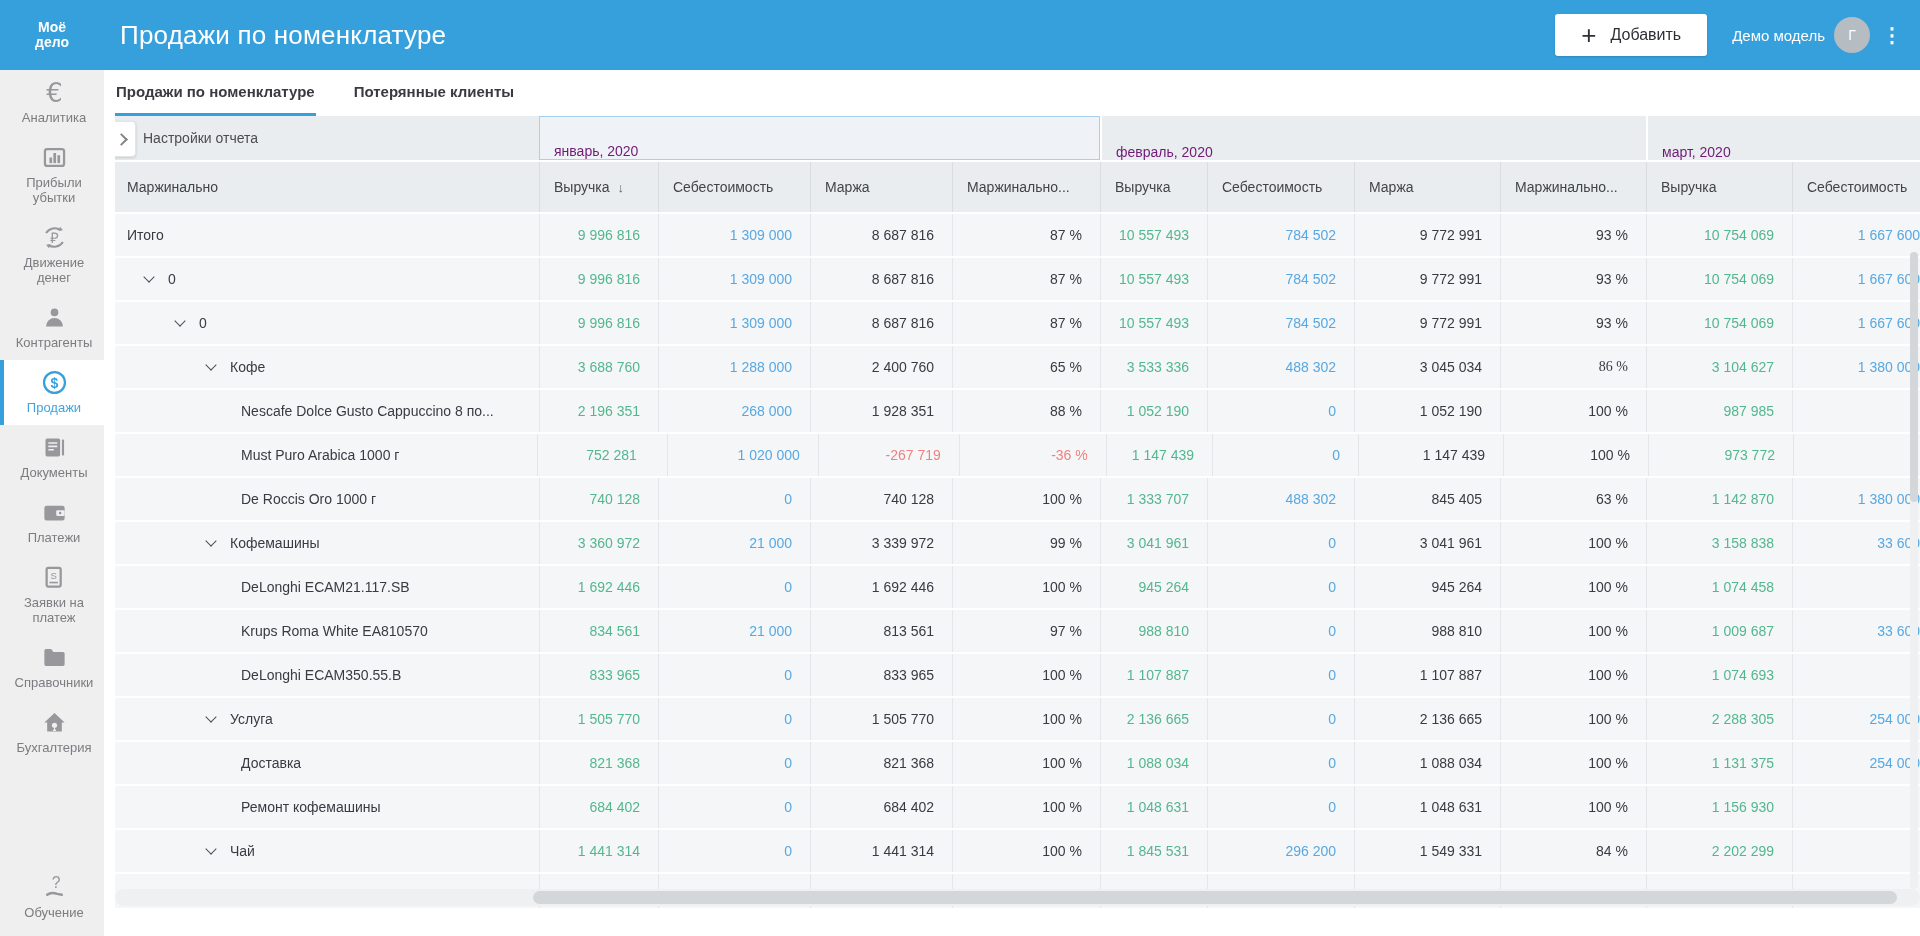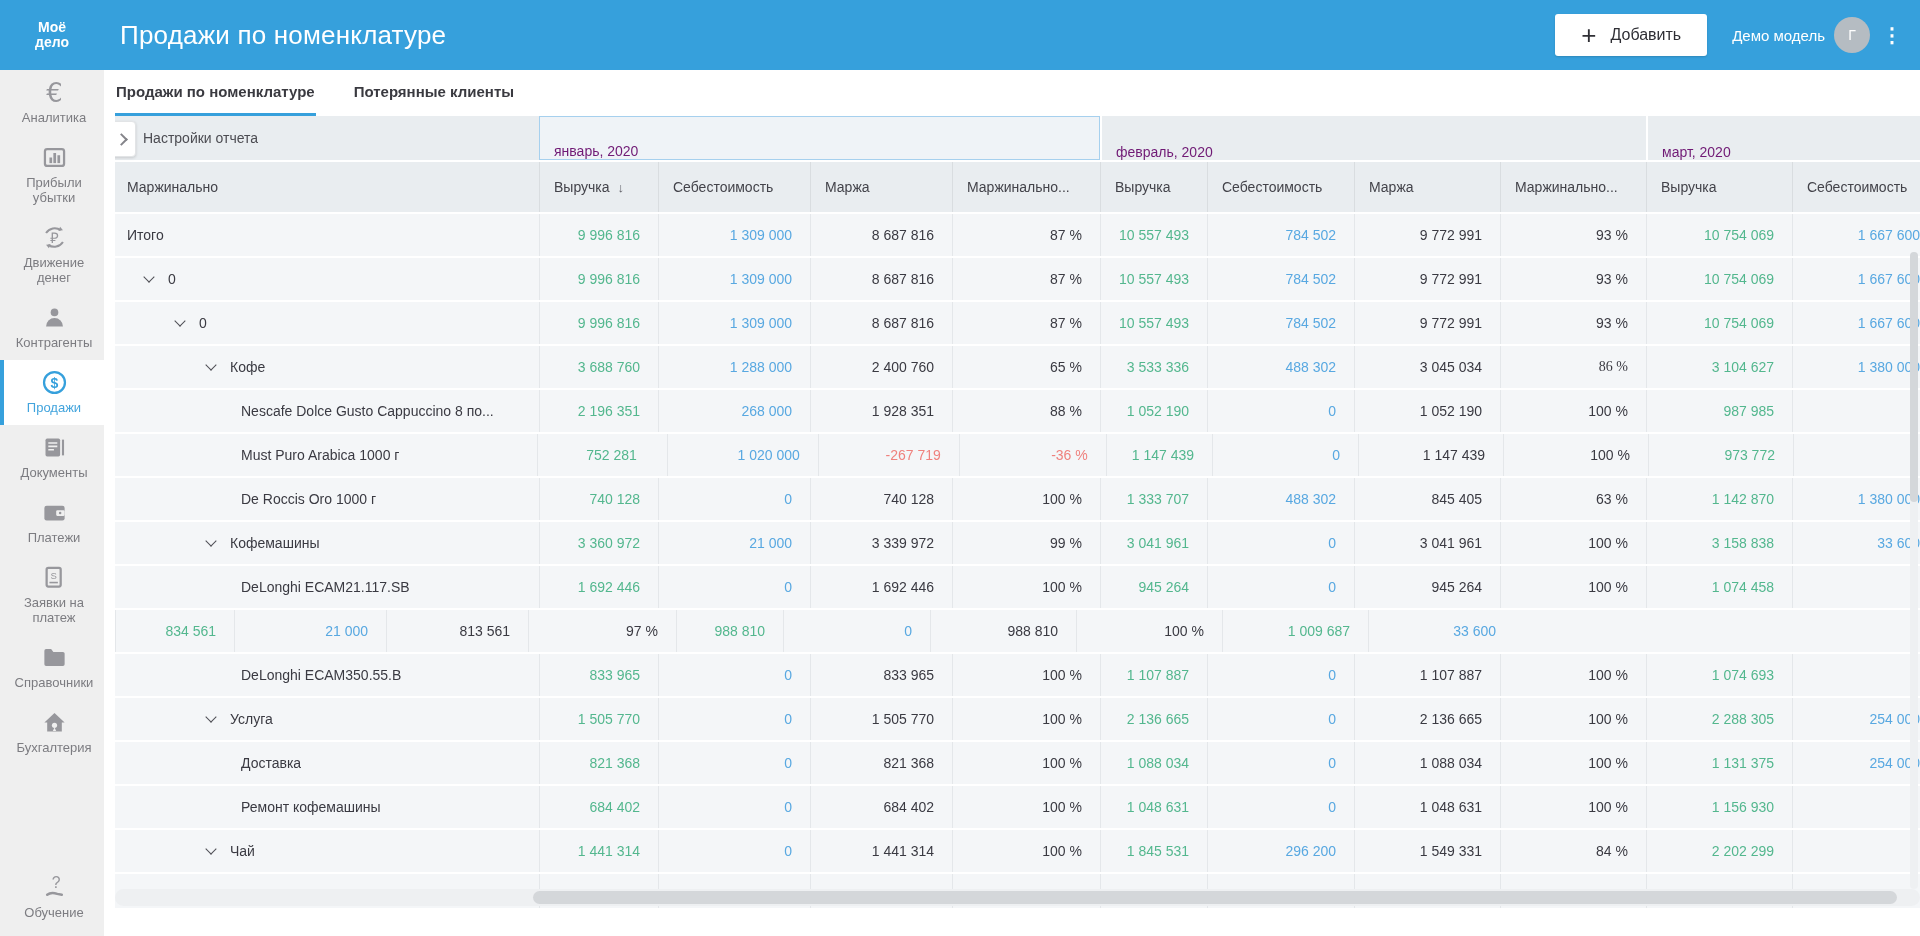--- a/index.html
+++ b/index.html
@@ -379,20 +379,23 @@
         <div class="cell num c-margin" style="width: 142px;">1 692 446</div>
         <div class="cell num c-pct" style="width: 148px;">100 %</div>
         <div class="cell num c-revenue" style="width: 107px;">945 264</div>
         <div class="cell num c-cost" style="width: 147px;">0</div>
         <div class="cell num c-margin" style="width: 146px;">945 264</div>
         <div class="cell num c-pct" style="width: 146px;">100 %</div>
         <div class="cell num c-revenue" style="width: 146px;">1 074 458</div>
         <div class="cell num c-cost" style="width: 146px;"></div>
       </div>
       <div class="trow">
+        <div class="cell name" style="width: 424px; padding-left: 126px;">
+          <span class="row-name">Krups Roma White EA810570</span>
+        </div>
         <div class="cell num c-revenue" style="width: 119px;">834 561</div>
         <div class="cell num c-cost" style="width: 152px;">21 000</div>
         <div class="cell num c-margin" style="width: 142px;">813 561</div>
         <div class="cell num c-pct" style="width: 148px;">97 %</div>
         <div class="cell num c-revenue" style="width: 107px;">988 810</div>
         <div class="cell num c-cost" style="width: 147px;">0</div>
         <div class="cell num c-margin" style="width: 146px;">988 810</div>
         <div class="cell num c-pct" style="width: 146px;">100 %</div>
         <div class="cell num c-revenue" style="width: 146px;">1 009 687</div>
         <div class="cell num c-cost" style="width: 146px;">33 600</div>

